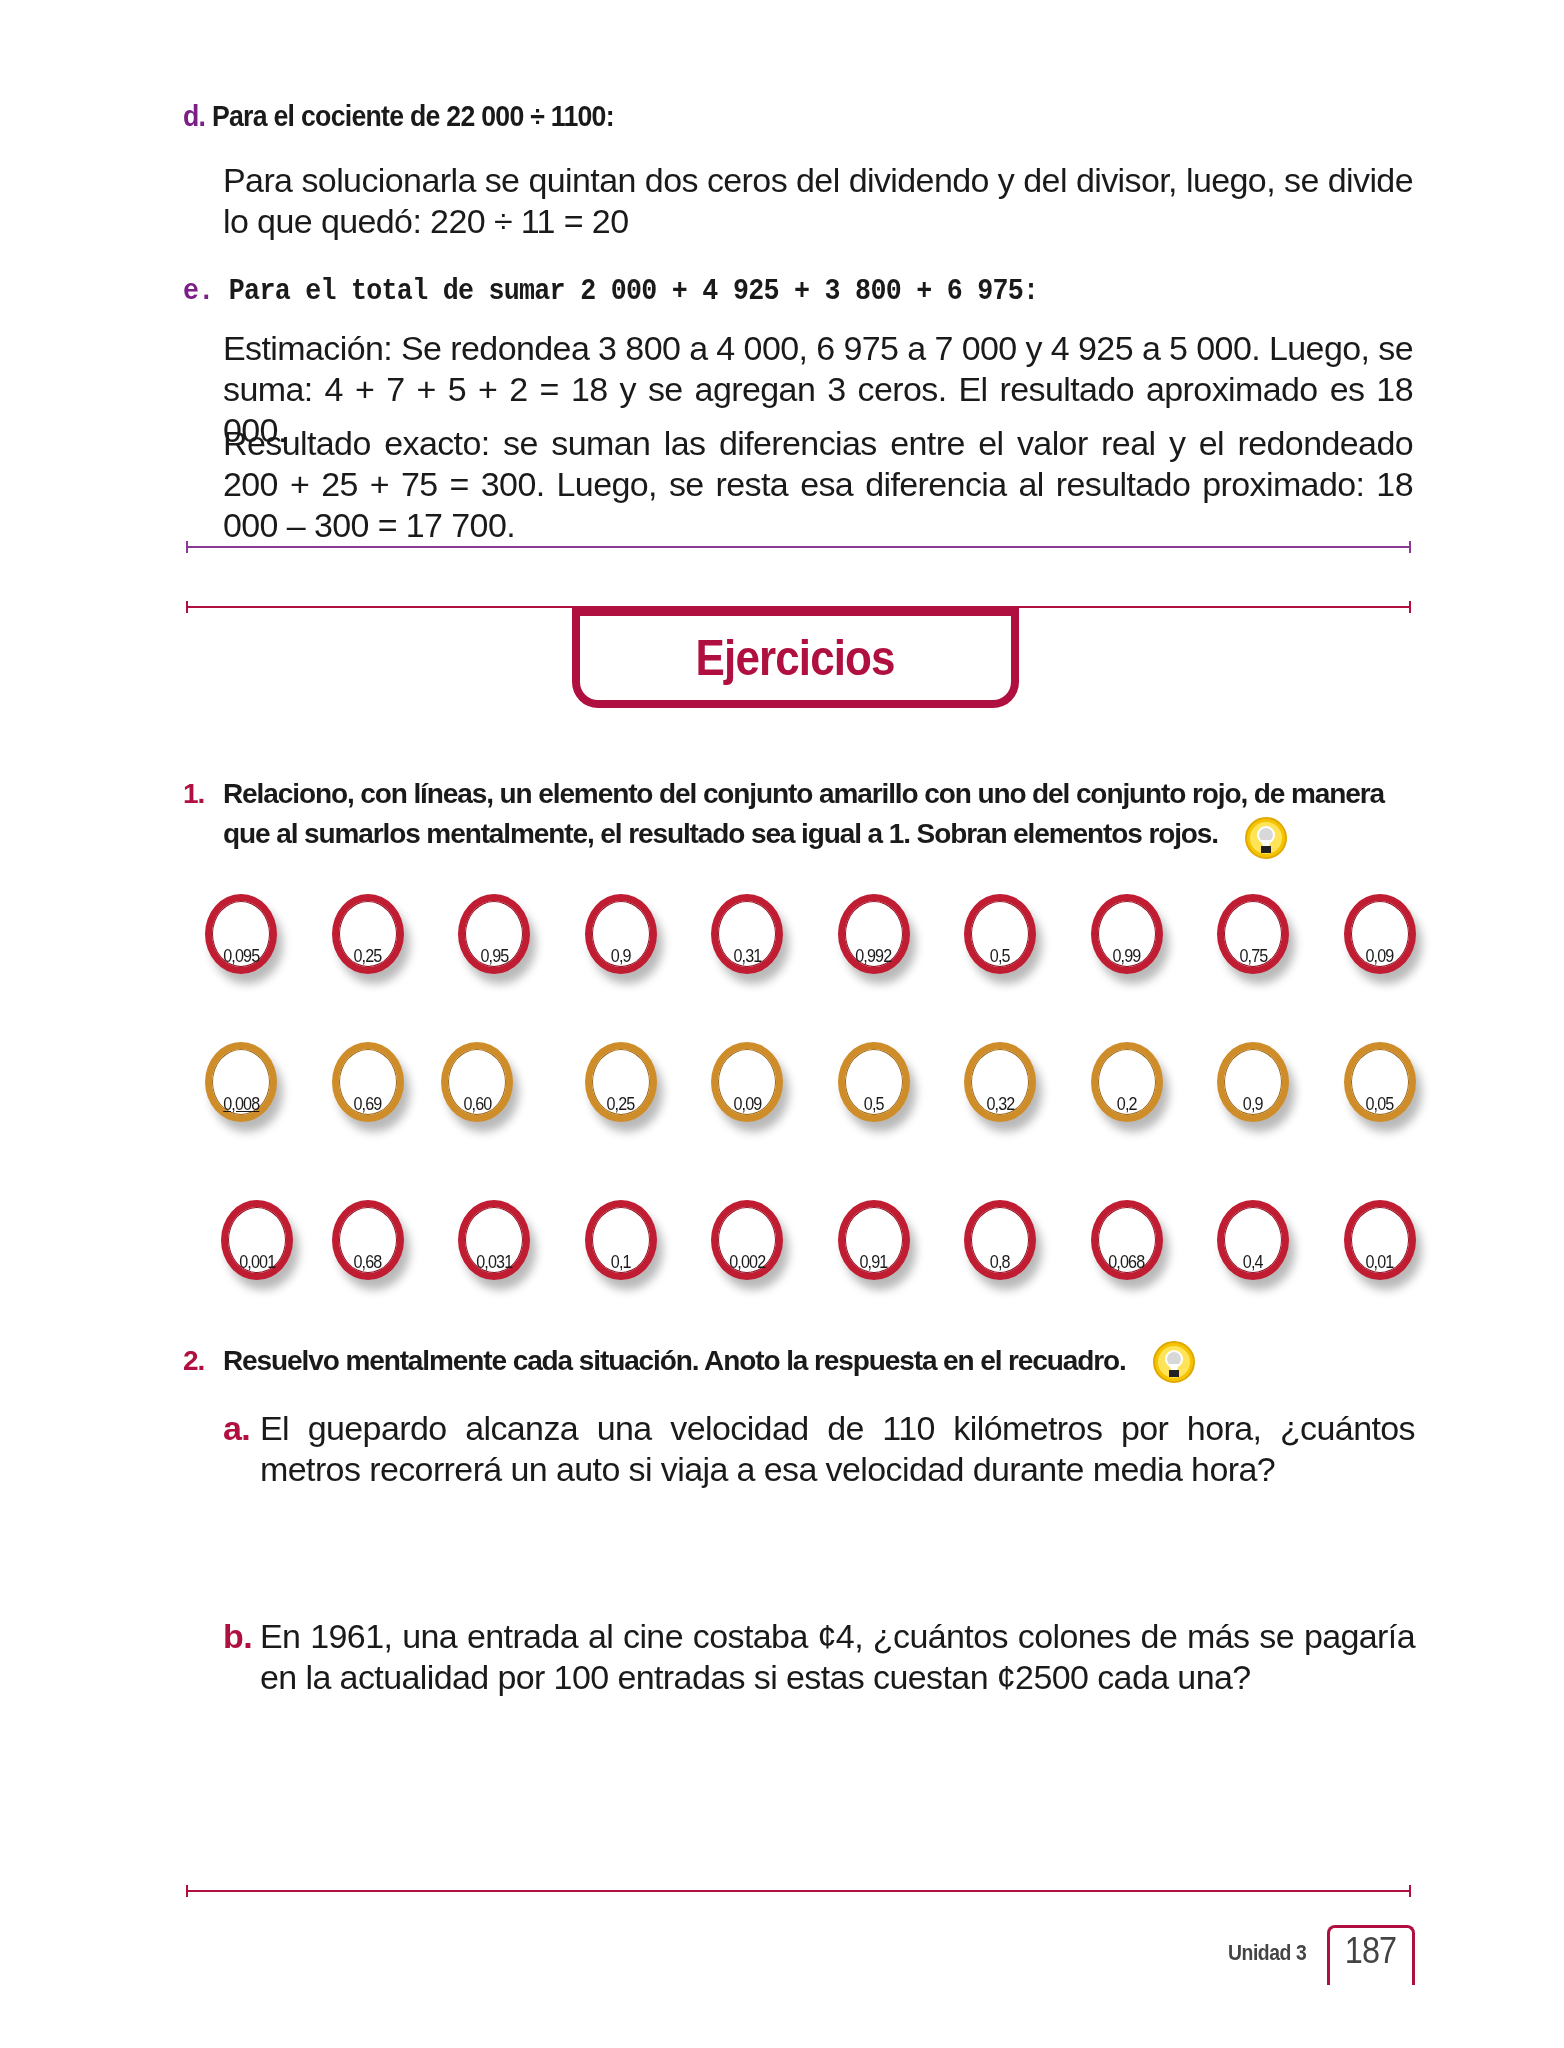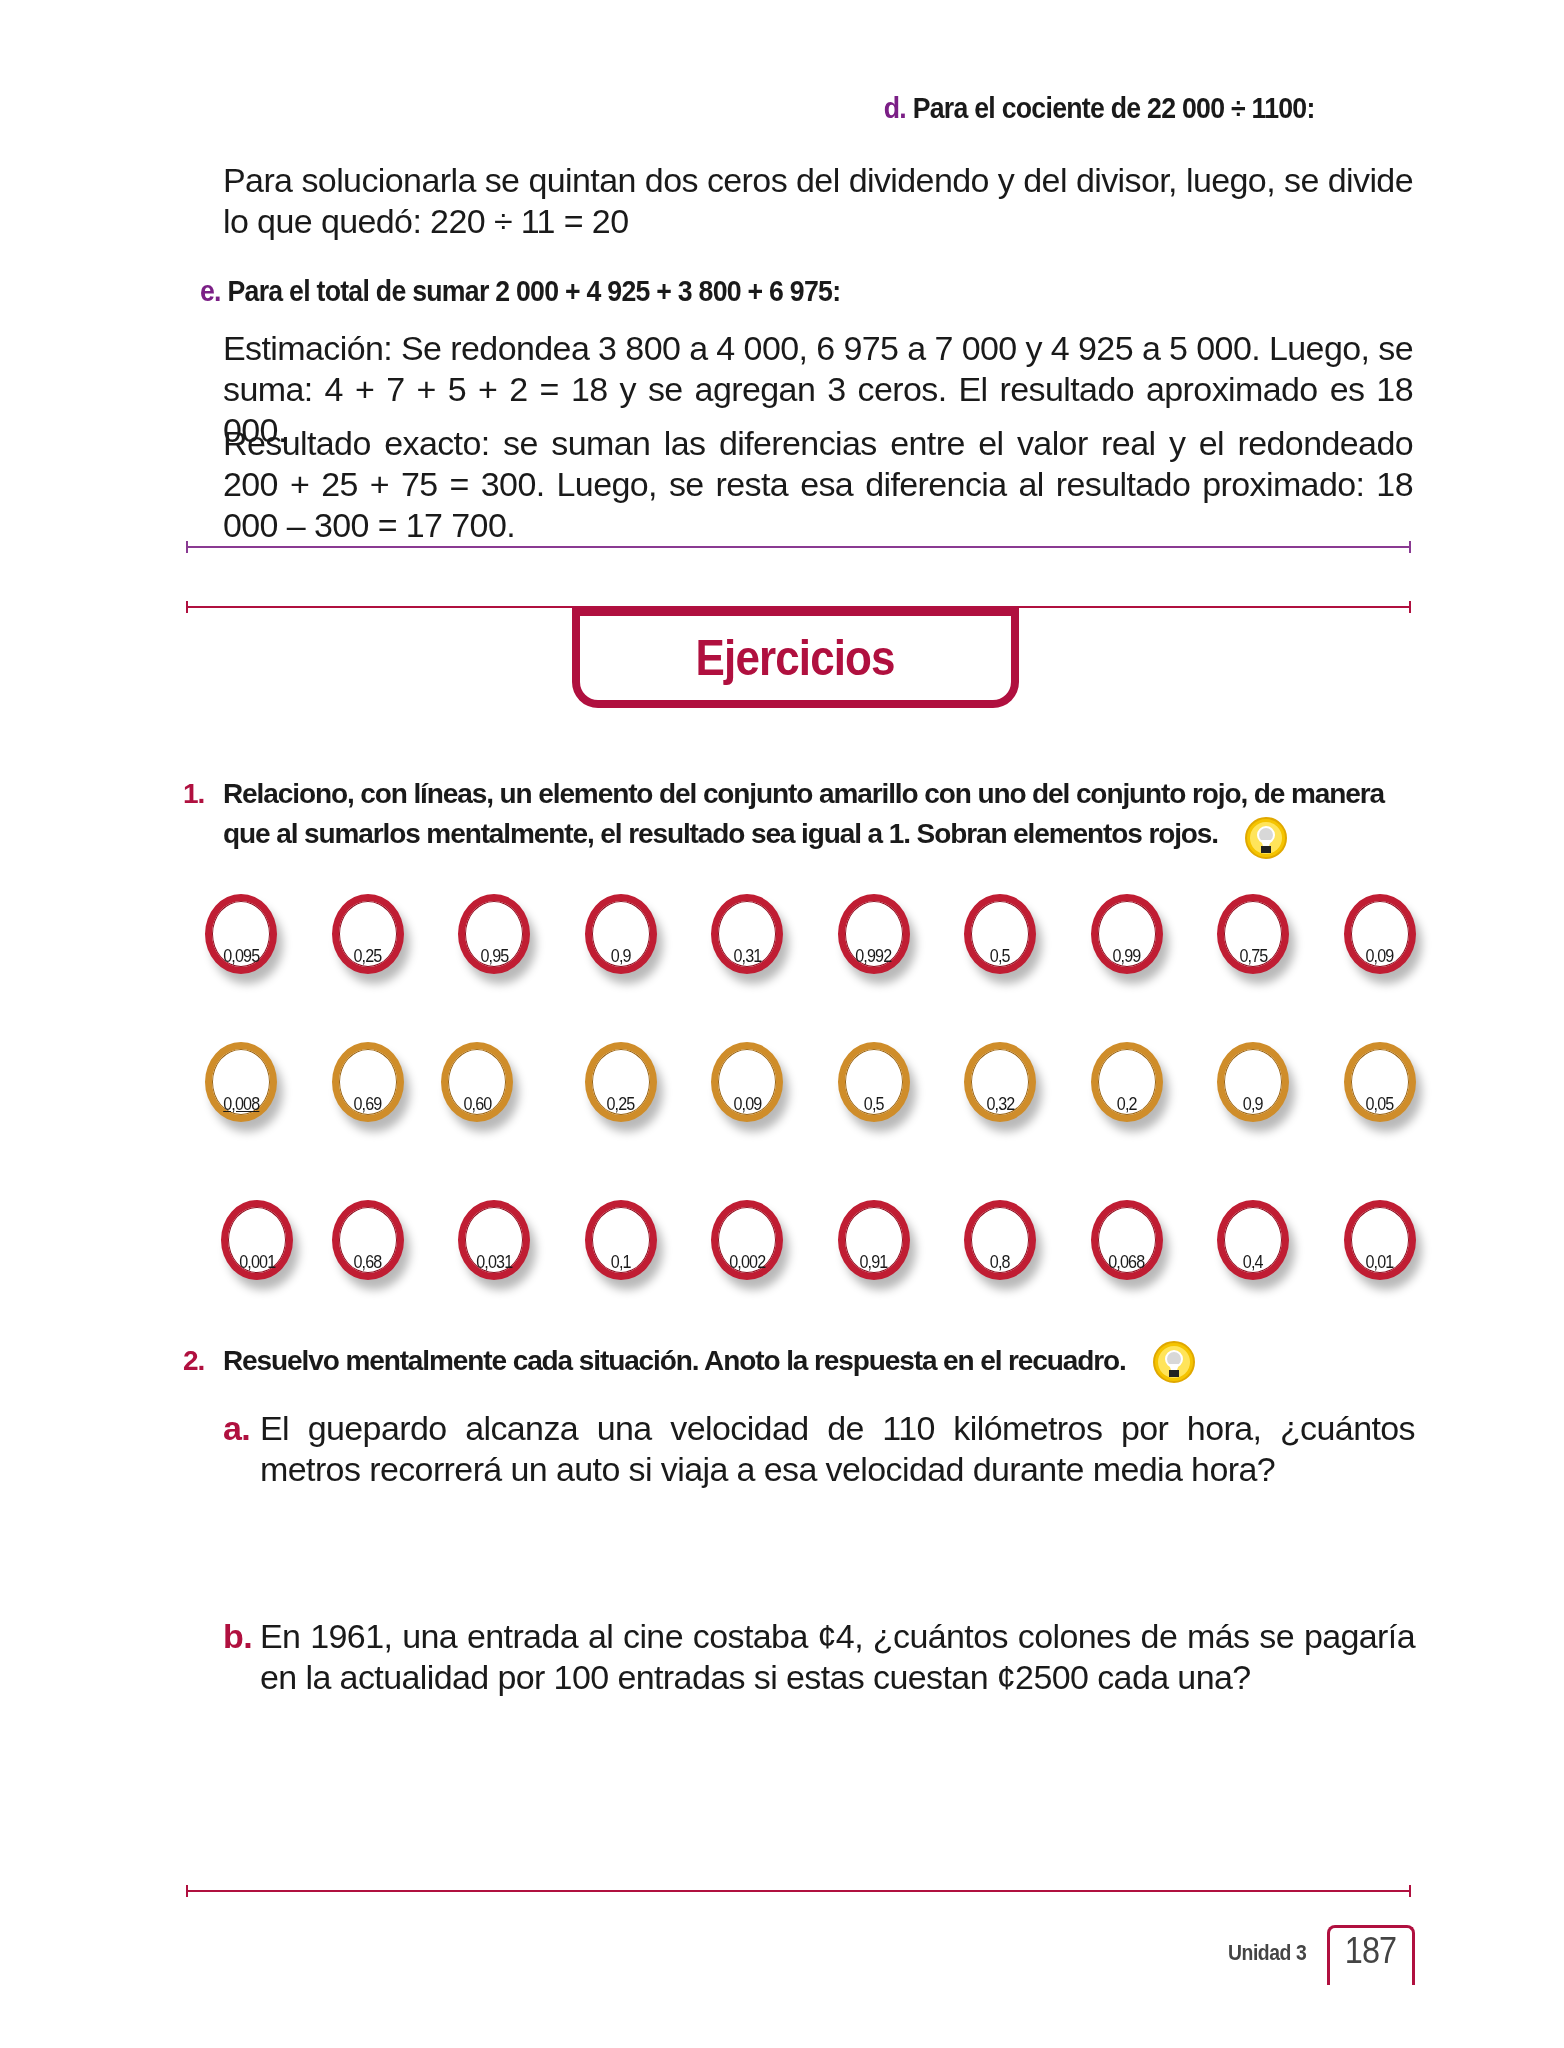--- a/index.html
+++ b/index.html
@@ -117,29 +117,29 @@
     }
     .page-number {
       font-size: 36px; color: #444;
       letter-spacing: -1px;
       transform: scaleX(0.9);
     }
   </style>
 </head>
 <body>
 
-<div class="abs" style="left:183px; top:92px; width:1230px;text-align:right;">
+<div class="abs" style="left:183px; top:100px; width:1230px;">
   <div class="heading">
     <span class="letter-purple">d.</span>
     <span>Para el cociente de 22 000 ÷ 1100:</span>
   </div>
 </div>
 <div class="abs body-text" style="left:223px; top:160px; width:1190px;">Para solucionarla se quintan dos ceros del dividendo y del divisor, luego, se divide lo que quedó: 220 ÷ 11 = 20</div>
 
-<div class="abs" style="left:200px; top:275px; width:1230px;">
+<div class="abs" style="left:183px; top:275px; width:1230px;font-family:Liberation Mono, monospace;">
   <div class="heading">
     <span class="letter-purple">e.</span>
     <span>Para el total de sumar 2 000 + 4 925 + 3 800 + 6 975:</span>
   </div>
 </div>
 <div class="abs body-text" style="left:223px; top:328px; width:1190px;">Estimación: Se redondea 3 800 a 4 000, 6 975 a 7 000 y 4 925 a 5 000. Luego, se suma: 4 + 7 + 5 + 2 = 18 y se agregan 3 ceros. El resultado aproximado es 18 000.</div>
 <div class="abs body-text" style="left:223px; top:423px; width:1190px;">Resultado exacto: se suman las diferencias entre el valor real y el redondeado 200 + 25 + 75 = 300. Luego, se resta esa diferencia al resultado proximado: 18 000 – 300 = 17 700.</div>
 
 <div class="rule purple" style="left:186px; top:546px; width:1225px;"></div>
 <div class="rule crimson" style="left:186px; top:606px; width:1225px;"></div>

